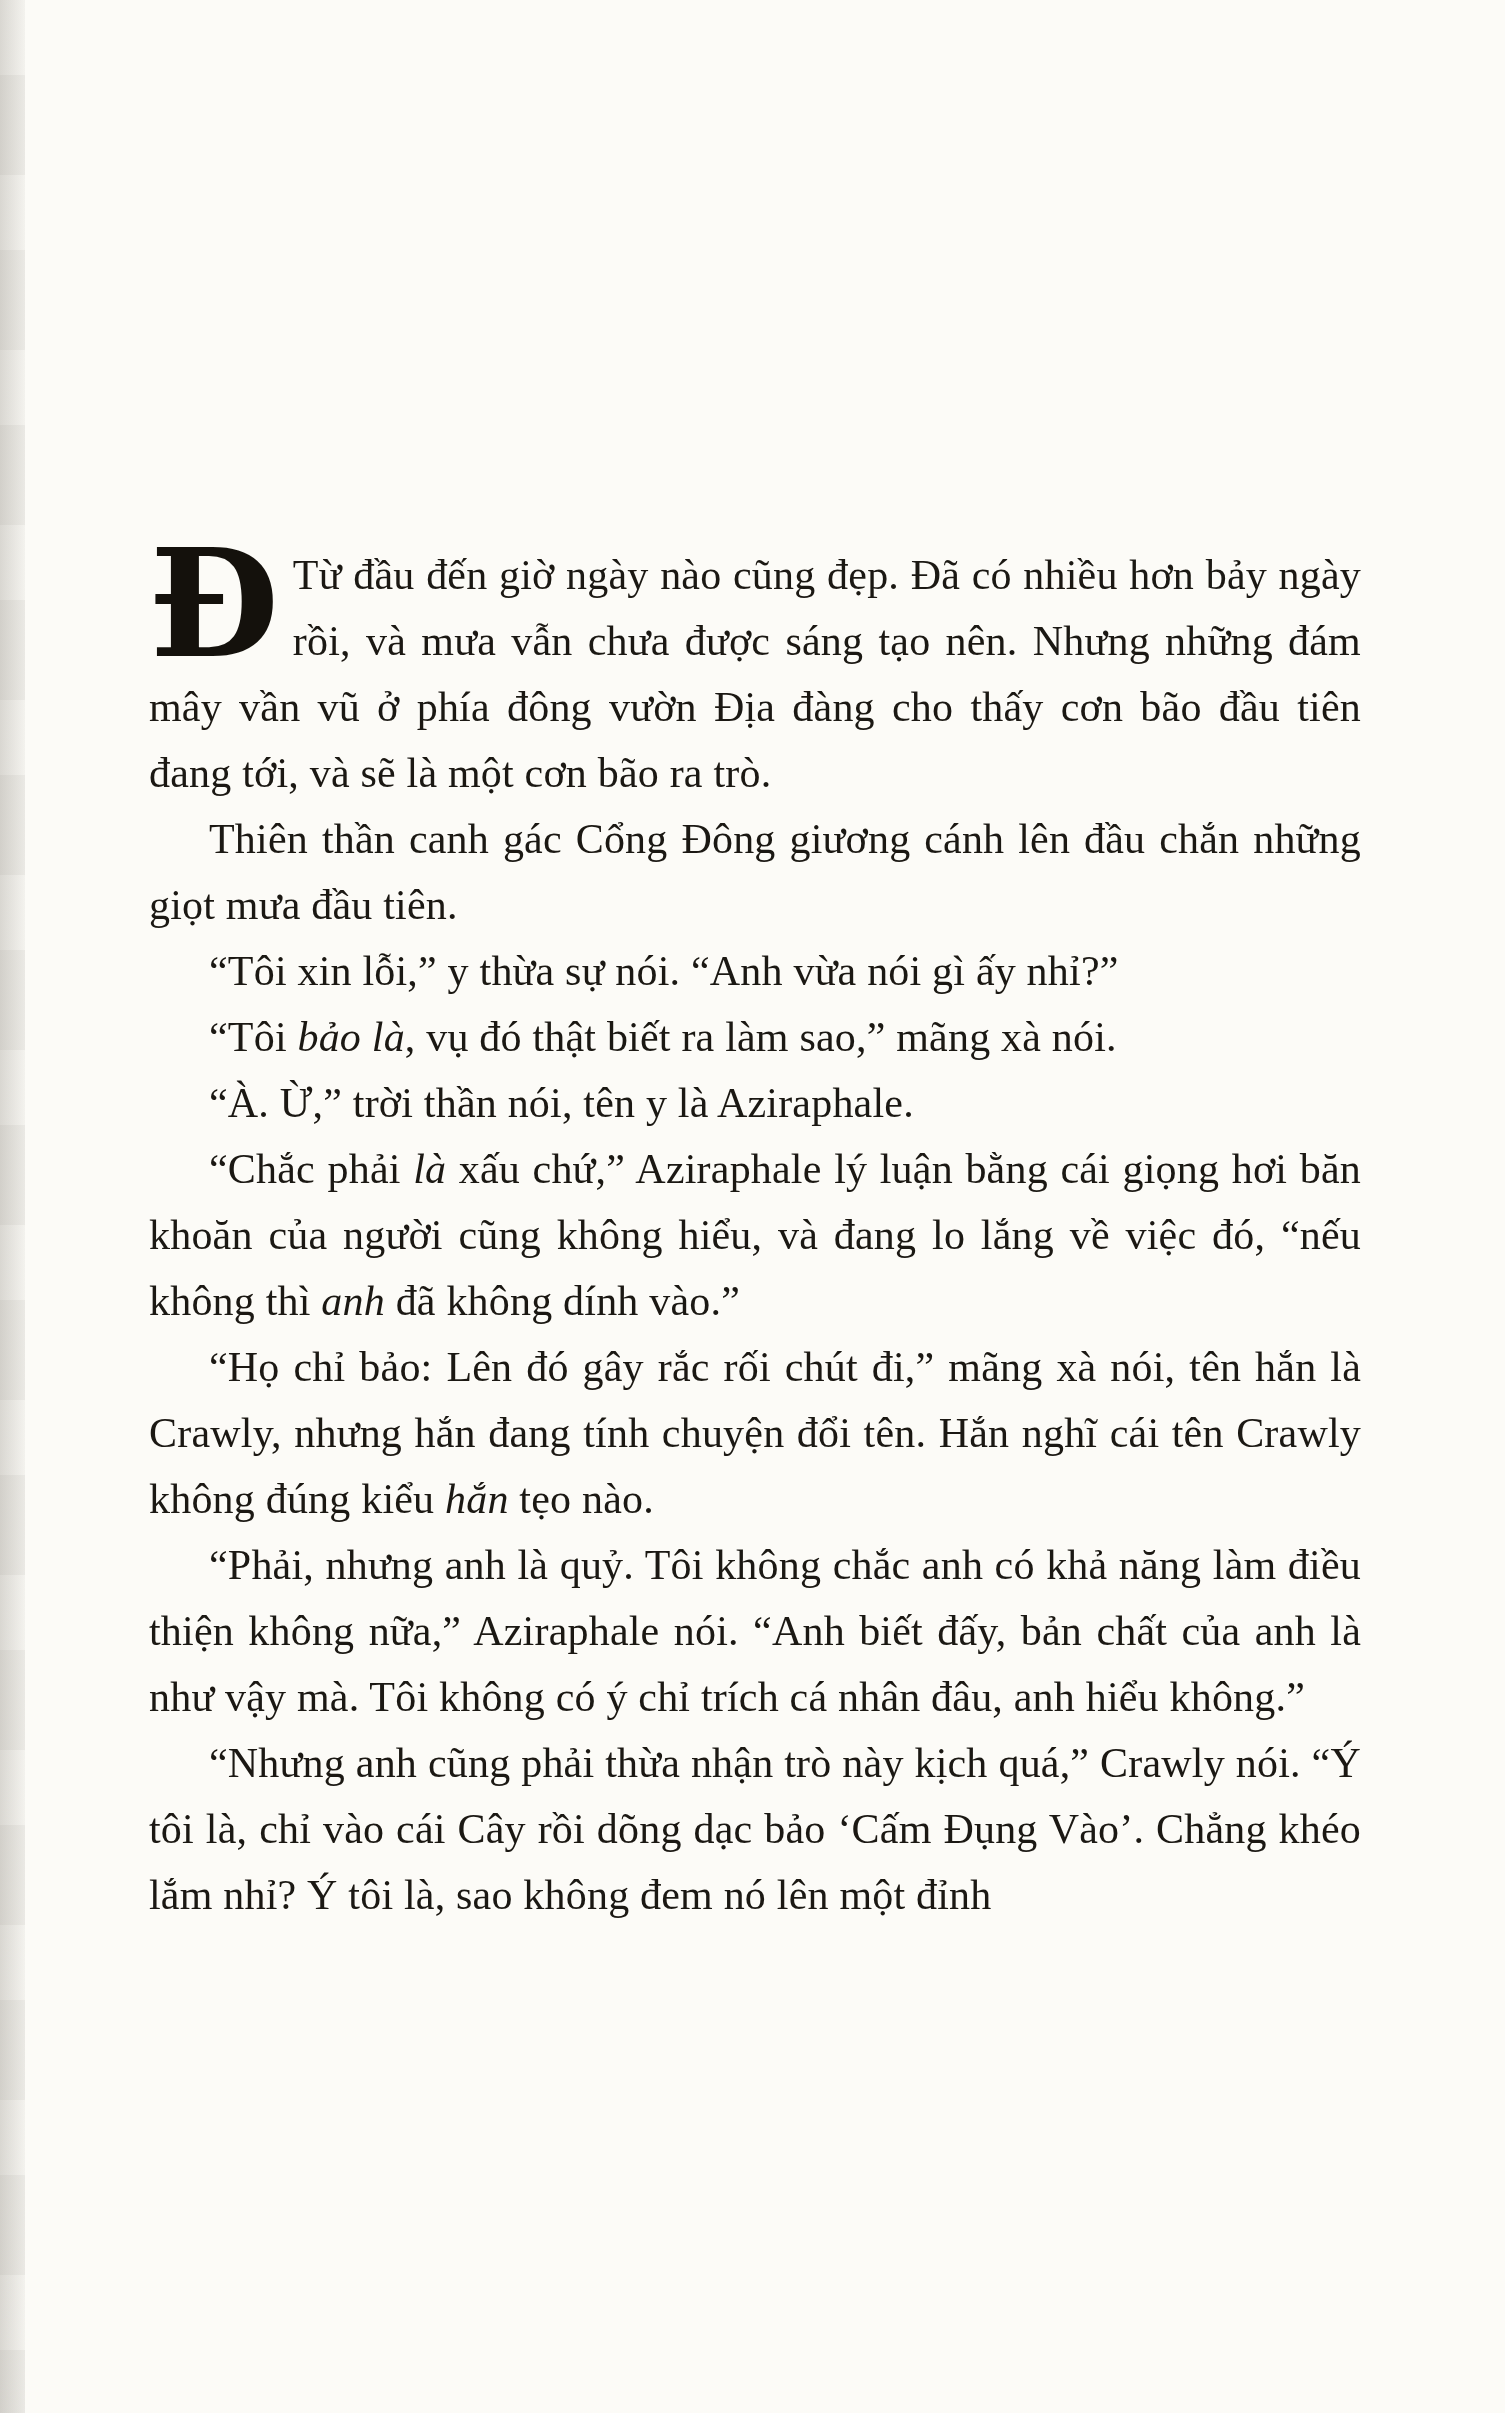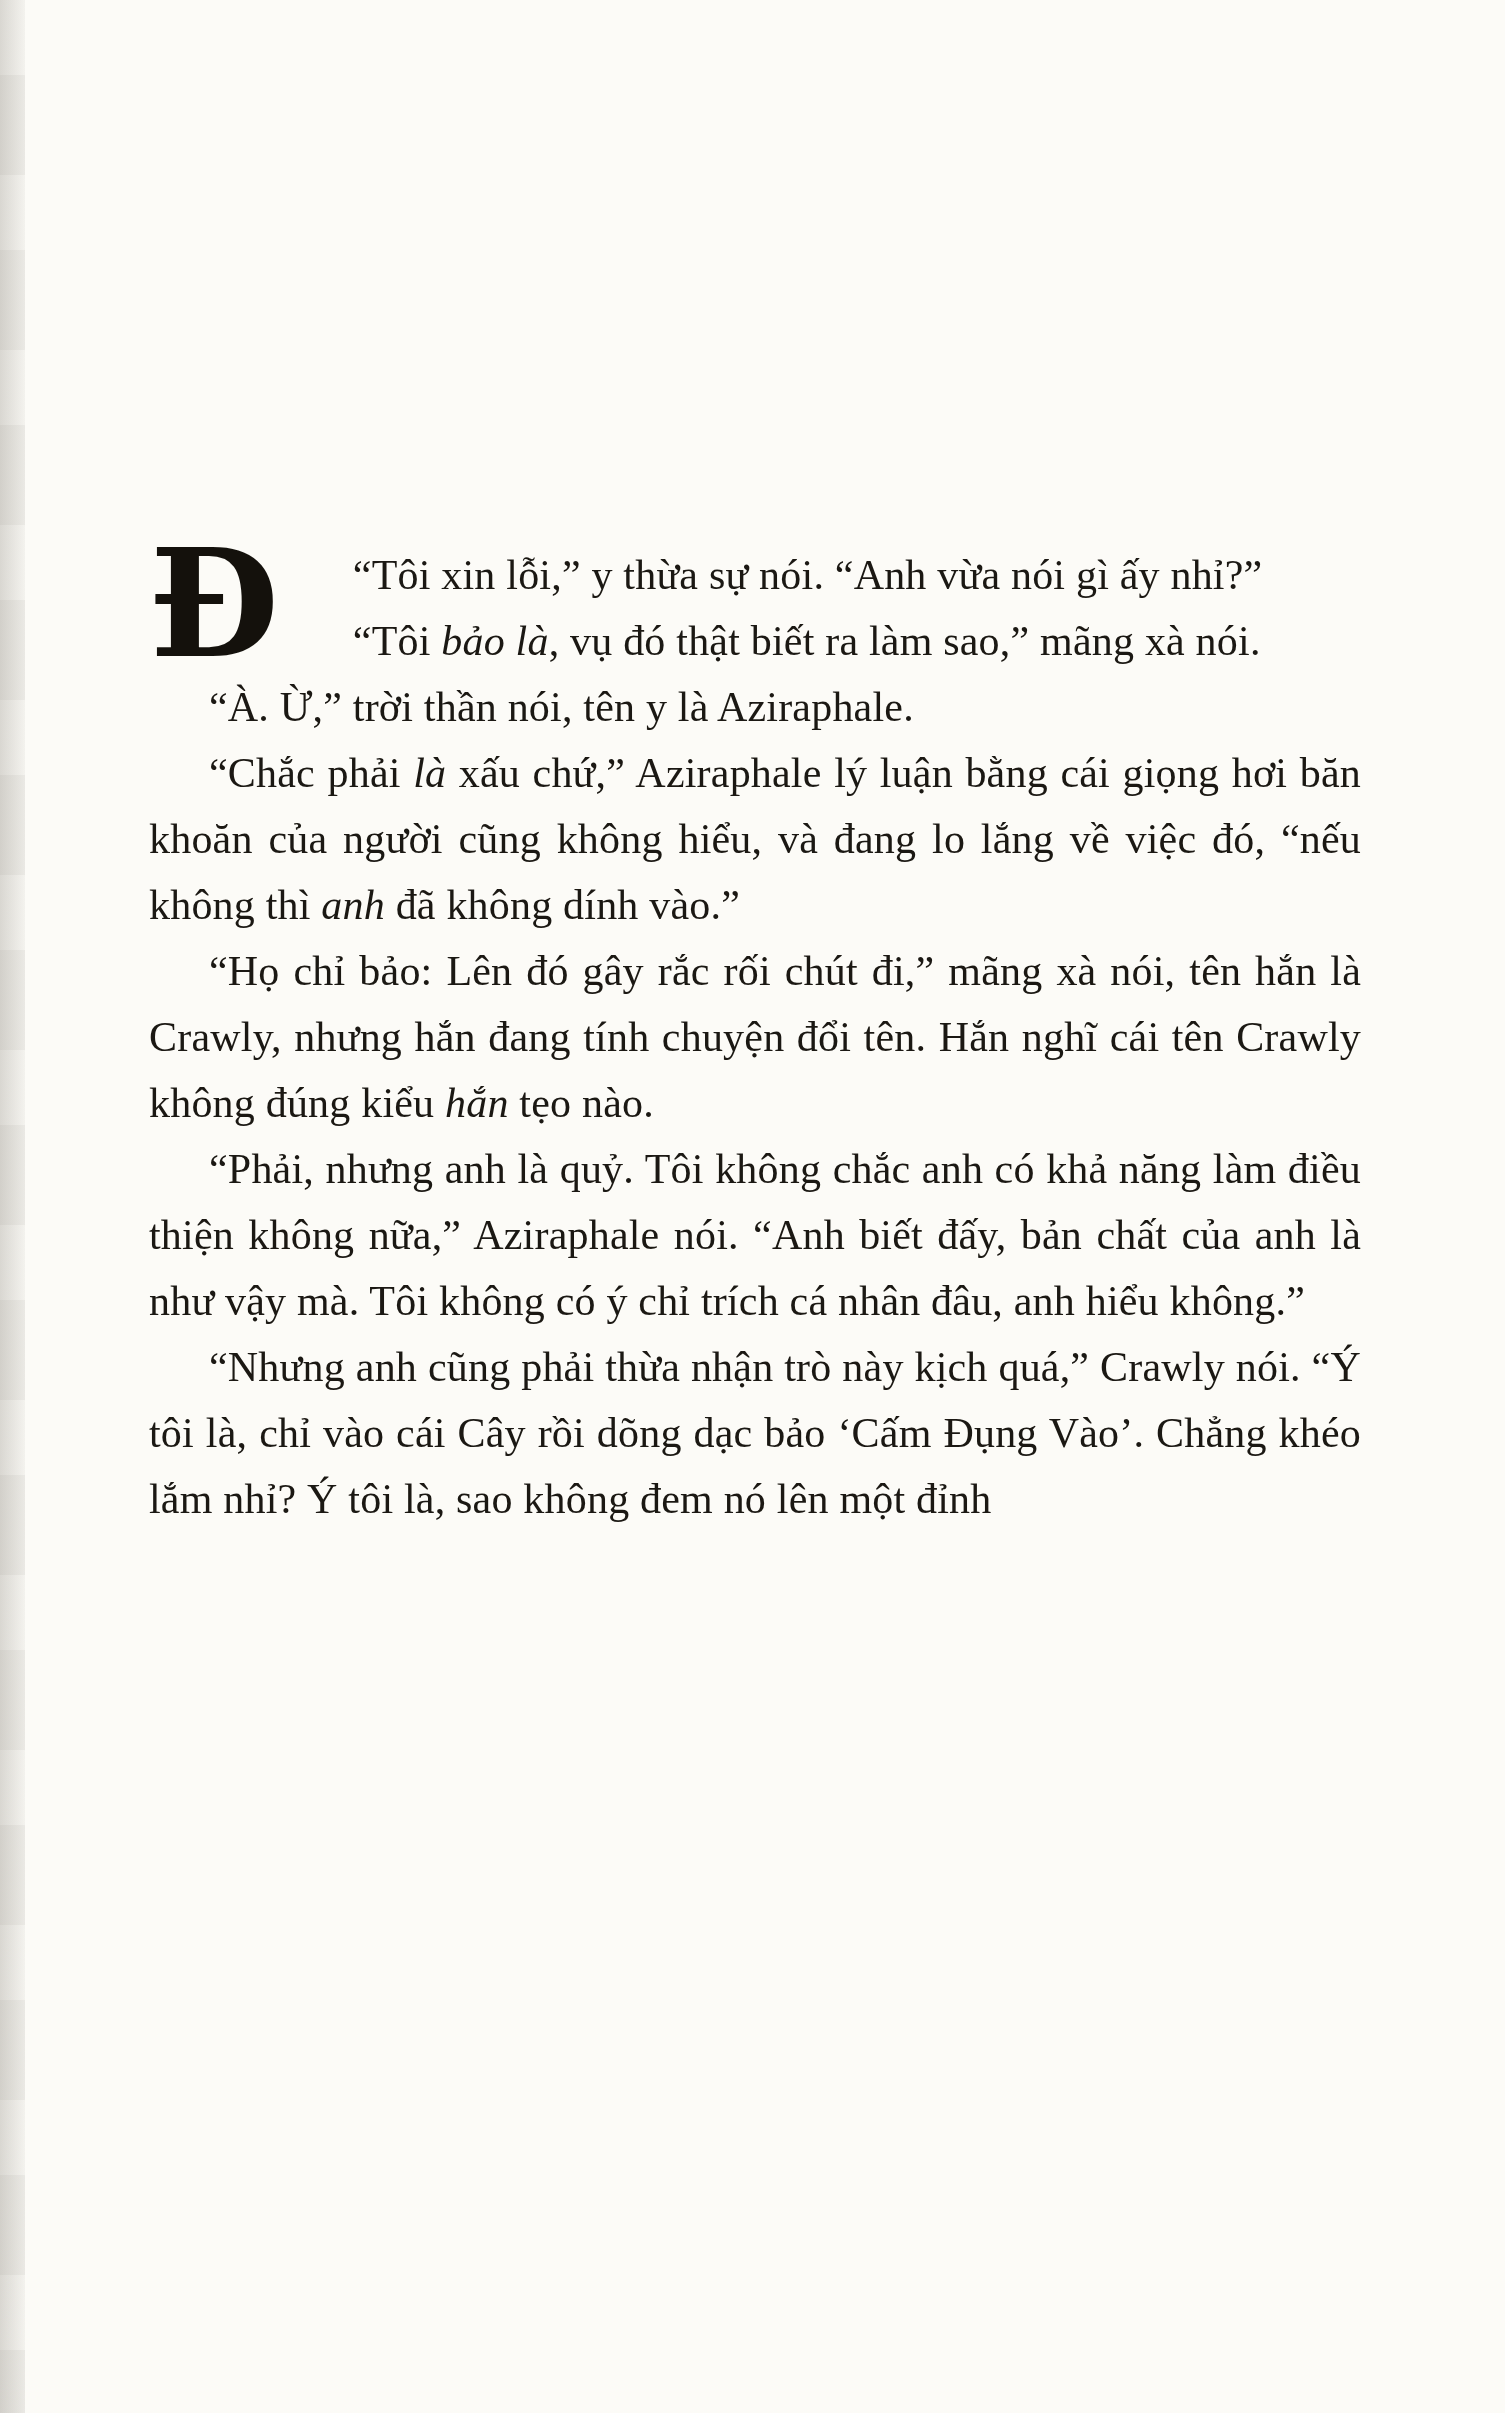--- a/index.html
+++ b/index.html
@@ -54,20 +54,22 @@
   }
   em { }
 </style>
 </head>
 <body>
 
 <div class="scan-edge"></div>
 
 <main class="page-text">
     <p class=""><span class="dropcap">Đ</span></p>
+    <p class=""><span>Từ đầu đến giờ ngày nào cũng đẹp. Đã có nhiều hơn bảy ngày rồi, và mưa vẫn chưa được sáng tạo nên. Nhưng những đám mây vần vũ ở phía đông vườn Địa đàng cho thấy cơn bão đầu tiên đang tới, và sẽ là một cơn bão ra trò.</span></p>
+    <p class="indent"><span>Thiên thần canh gác Cổng Đông giương cánh lên đầu chắn những giọt mưa đầu tiên.</span></p>
     <p class="indent"><span>“Tôi xin lỗi,” y thừa sự nói. “Anh vừa nói gì ấy nhỉ?”</span></p>
     <p class="indent"><span>“Tôi </span><em>bảo là</em><span>, vụ đó thật biết ra làm sao,” mãng xà nói.</span></p>
     <p class="indent"><span>“À. Ừ,” trời thần nói, tên y là Aziraphale.</span></p>
     <p class="indent"><span>“Chắc phải </span><em>là</em><span> xấu chứ,” Aziraphale lý luận bằng cái giọng hơi băn khoăn của người cũng không hiểu, và đang lo lắng về việc đó, “nếu không thì </span><em>anh</em><span> đã không dính vào.”</span></p>
     <p class="indent"><span>“Họ chỉ bảo: Lên đó gây rắc rối chút đi,” mãng xà nói, tên hắn là Crawly, nhưng hắn đang tính chuyện đổi tên. Hắn nghĩ cái tên Crawly không đúng kiểu </span><em>hắn</em><span> tẹo nào.</span></p>
     <p class="indent"><span>“Phải, nhưng anh là quỷ. Tôi không chắc anh có khả năng làm điều thiện không nữa,” Aziraphale nói. “Anh biết đấy, bản chất của anh là như vậy mà. Tôi không có ý chỉ trích cá nhân đâu, anh hiểu không.”</span></p>
     <p class="indent"><span>“Nhưng anh cũng phải thừa nhận trò này kịch quá,” Crawly nói. “Ý tôi là, chỉ vào cái Cây rồi dõng dạc bảo ‘Cấm Đụng Vào’. Chẳng khéo lắm nhỉ? Ý tôi là, sao không đem nó lên một đỉnh</span></p>
   </main>
 
 

